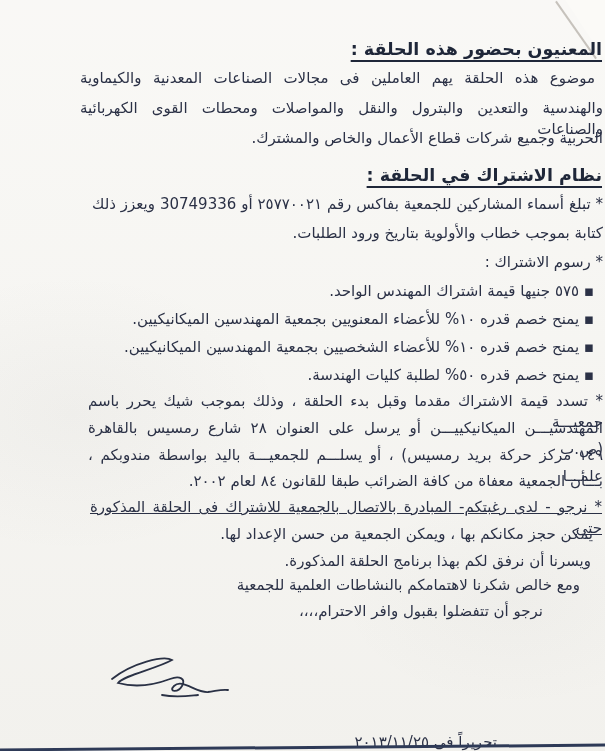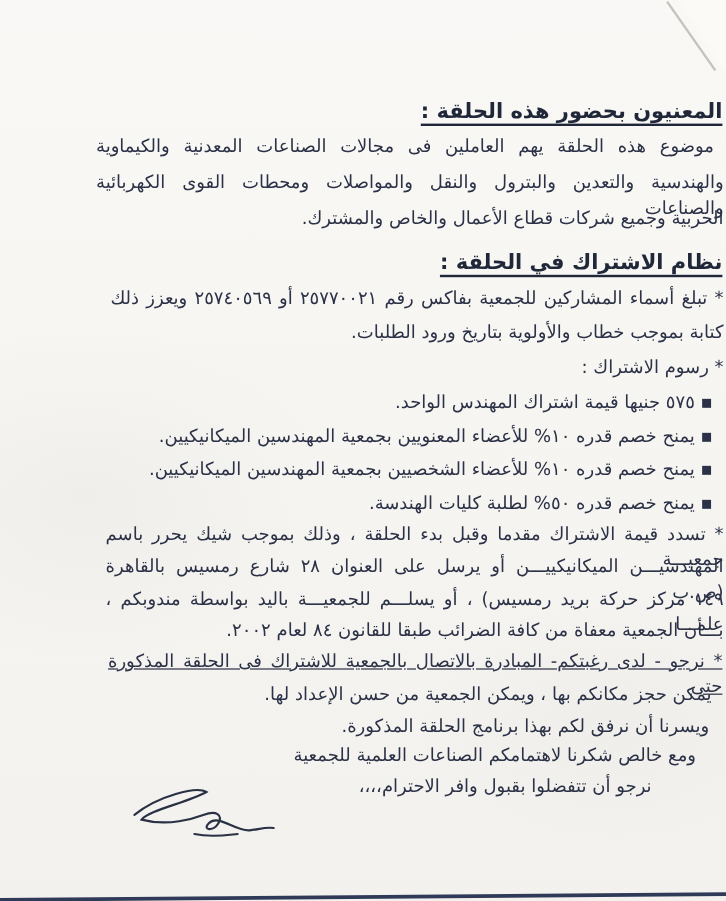--- a/index.html
+++ b/index.html
@@ -9,21 +9,21 @@
     background:#f6f5f1;
     background-image:
       radial-gradient(ellipse 300px 200px at 12% 55%, rgba(90,90,90,0.04), transparent 70%),
       radial-gradient(ellipse 250px 150px at 85% 80%, rgba(90,90,90,0.03), transparent 70%),
       linear-gradient(180deg, rgba(255,255,255,0.35), rgba(0,0,0,0.015));
     overflow:hidden;
     direction:rtl;
     font-family:"DejaVu Sans", sans-serif;
     color:#2b3146;
   }
-  .t{position:absolute;font-size:15px;line-height:21px;color:#2b3146;margin-top:44px;}
+  .t{position:absolute;font-size:15px;line-height:21px;color:#2b3146;}
   .head{
     font-weight:bold;font-size:17.5px;color:#1f2739;
     text-decoration:underline;
     text-underline-offset:5px;
     text-decoration-thickness:1.5px;
     white-space:nowrap;
   }
   .jus{text-align:justify;text-align-last:justify;}
   .nat{white-space:nowrap;}
 
@@ -78,38 +78,38 @@
   <div class="corner-fill"></div>
   <div class="corner-line"></div>
 
   <div class="t head l0">المعنيون بحضور هذه الحلقة :</div>
   <div class="t jus l1">موضوع هذه الحلقة يهم العاملين فى مجالات الصناعات المعدنية والكيماوية</div>
   <div class="t nat l3">الحربية وجميع شركات قطاع الأعمال والخاص والمشترك.</div>
   <div class="t jus l2">والهندسية والتعدين والبترول والنقل والمواصلات ومحطات القوى الكهربائية والصناعات</div>
 
   <div class="t head l4">نظام الاشتراك في الحلقة :</div>
 
-  <div class="t jus l5">* تبلغ أسماء المشاركين للجمعية بفاكس رقم ٢٥٧٧٠٠٢١ أو ٢٥٧٤٠٥٦٩ ويعزز ذلك</div>
+  <div class="t jus l5">* تبلغ أسماء المشاركين للجمعية بفاكس رقم ٢٥٧٧٠٠٢١ أو 30749336 ويعزز ذلك</div>
   <div class="t nat l6">كتابة بموجب خطاب والأولوية بتاريخ ورود الطلبات.</div>
   <div class="t nat l7">* رسوم الاشتراك :</div>
   <div class="t nat l8">▪ ٥٧٥ جنيها قيمة اشتراك المهندس الواحد.</div>
   <div class="t nat l9">▪ يمنح خصم قدره ١٠% للأعضاء المعنويين بجمعية المهندسين الميكانيكيين.</div>
   <div class="t nat l10">▪ يمنح خصم قدره ١٠% للأعضاء الشخصيين بجمعية المهندسين الميكانيكيين.</div>
   <div class="t nat l11">▪ يمنح خصم قدره ٥٠% لطلبة كليات الهندسة.</div>
 
   <div class="t jus l12">* تسدد قيمة الاشتراك مقدما وقبل بدء الحلقة ، وذلك بموجب شيك يحرر باسم جمعيـــة</div>
   <div class="t jus l13">المهندسيـــن الميكانيكييـــن أو يرسل على العنوان ٢٨ شارع رمسيس بالقاهرة (ص.ب</div>
   <div class="t jus l14">١٤٩ مركز حركة بريد رمسيس) ، أو يسلـــم للجمعيـــة باليد بواسطة مندوبكم ، علمـــا</div>
   <div class="t nat l15">بـــأن الجمعية معفاة من كافة الضرائب طبقا للقانون ٨٤ لعام ٢٠٠٢.</div>
 
   <div class="t jus l16">* نرجو - لدى رغبتكم- المبادرة بالاتصال بالجمعية للاشتراك فى الحلقة المذكورة حتى</div>
   <div class="t nat l17">يمكن حجز مكانكم بها ، ويمكن الجمعية من حسن الإعداد لها.</div>
 
   <div class="t nat l18">ويسرنا أن نرفق لكم بهذا برنامج الحلقة المذكورة.</div>
-  <div class="t nat l19">ومع خالص شكرنا لاهتمامكم الصناعات العلمية للجمعية</div>
+  <div class="t nat l19">ومع خالص شكرنا لاهتمامكم بالنشاطات العلمية للجمعية</div>
   <div class="t nat l20">نرجو أن تتفضلوا بقبول وافر الاحترام،،،،</div>
 
 
   <svg class="signature" viewBox="0 0 128 50">
     <path d="M6 28 C 26 12, 58 4, 66 9 C 50 18, 18 24, 12 32 C 34 38, 56 31, 64 28 C 74 24, 80 28, 76 35 C 72 42, 62 41, 68 35 C 76 27, 90 42, 102 41 C 110 40, 116 38, 122 39"></path>
     <path d="M56 44 C 70 47, 82 45, 92 44"></path>
   </svg>
 
 
   <div class="t nat footer-date">تحريراً فى ٢٠١٣/١١/٢٥</div>

